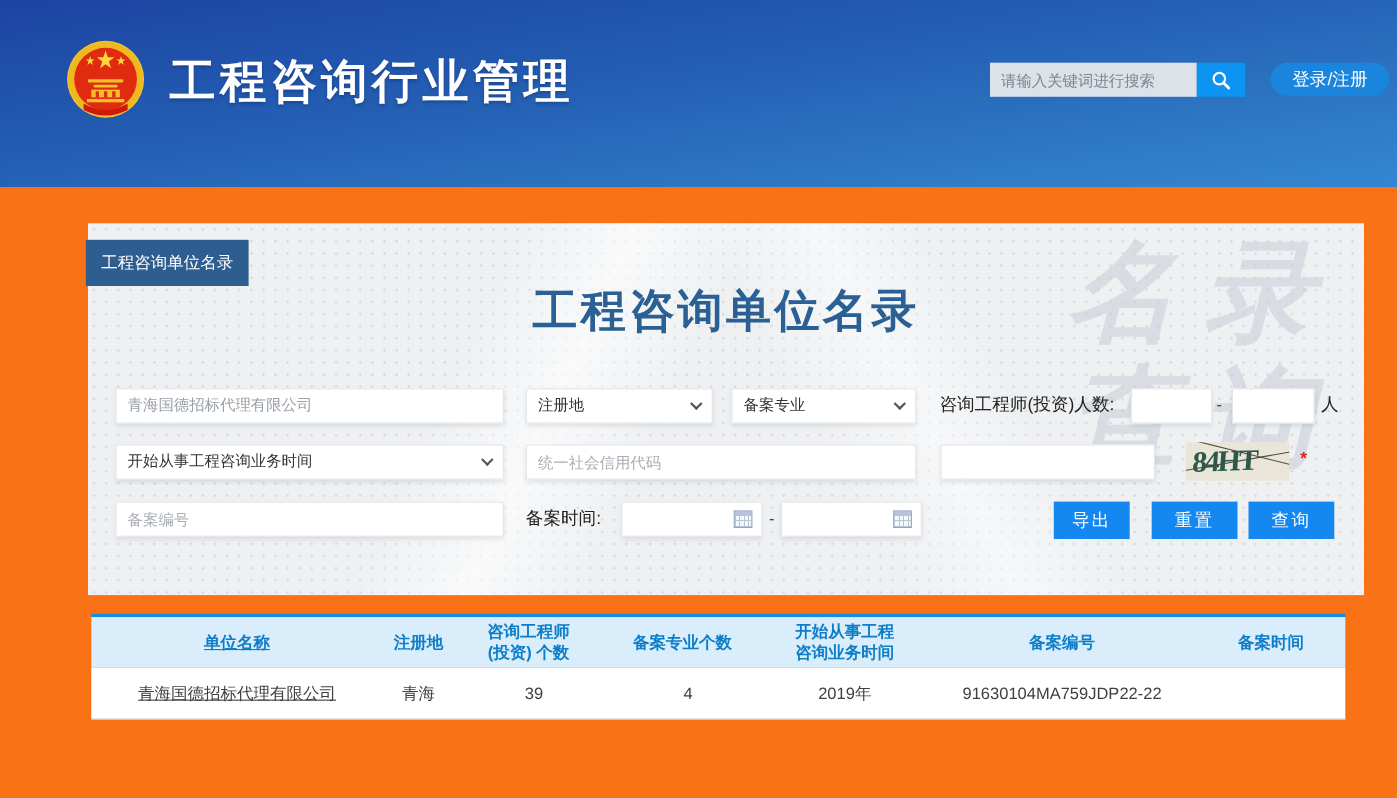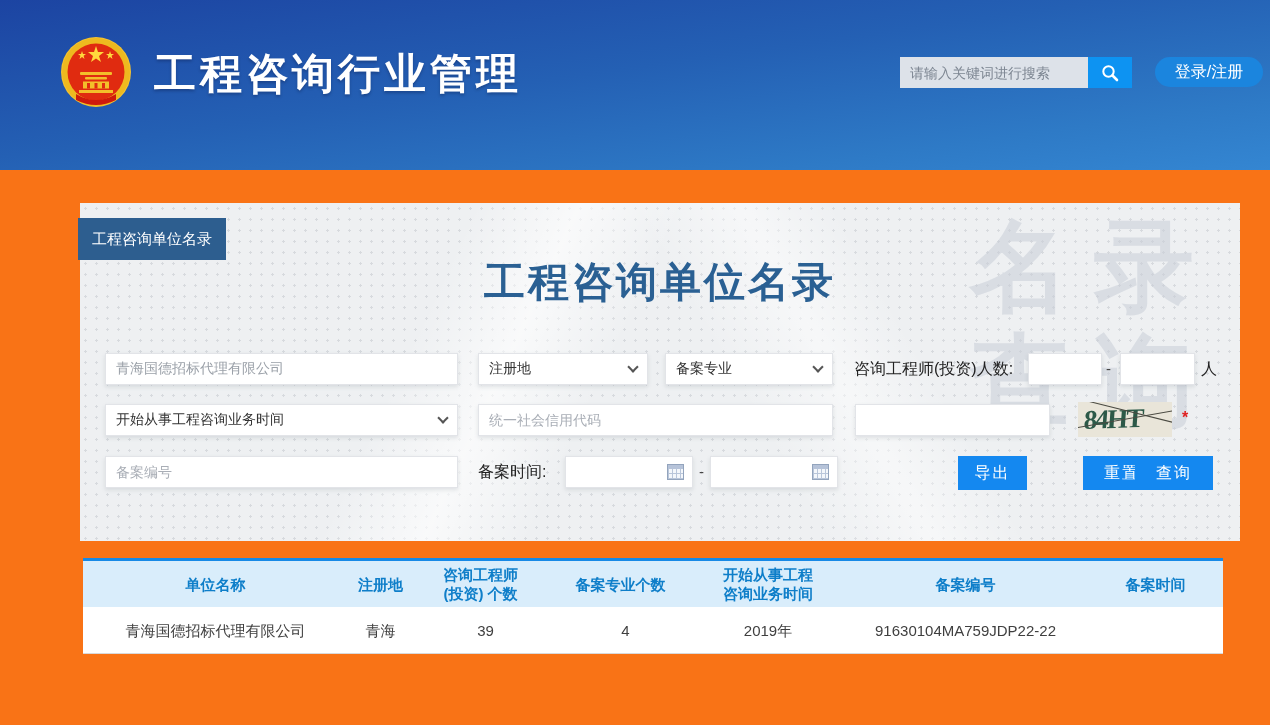--- a/index.html
+++ b/index.html
@@ -26,21 +26,21 @@
   
   .panel { position:absolute; left:80px; top:203px; width:1160px; height:338px;
     background-color:#eef0f2;
     background-image:
       linear-gradient(115deg, rgba(255,255,255,0) 30%, rgba(255,255,255,.65) 38%, rgba(255,255,255,0) 46%),
       linear-gradient(60deg, rgba(255,255,255,0) 55%, rgba(255,255,255,.5) 63%, rgba(255,255,255,0) 70%),
       radial-gradient(#d7dade 1px, transparent 1.3px);
     background-size:100% 100%, 100% 100%, 11px 11px; }
   .watermark { position:absolute; right:22px; top:6px; text-align:left; z-index:0;
     font-weight:bold; font-size:100px; line-height:114px; letter-spacing:24px;
-    color:#c9cfd8; opacity:.55; user-select:none; }
+    color:#c9cfd8; opacity:.55; user-select:none;font-style:italic; }
   .tab { position:absolute; left:-2px; top:15px; height:42px; padding:0 14px; background:#2d5e8f;
     color:#fff; font-size:15px; display:flex; align-items:center; z-index:2; cursor:pointer; }
   .panel-title { position:absolute; left:0; top:52px; width:100%; text-align:center;
     font-size:41px; font-weight:bold; color:#2a6093; letter-spacing:3px; z-index:1; }
 
   .ctrl { position:absolute; height:32px; background:#fff; border:1px solid #e2e4e8;
     box-shadow:0 2px 4px rgba(110,120,135,.18); z-index:1; }
   input.ctrl { outline:none; padding:0 10px; font-size:14px; color:#333; font-family:inherit; }
   input.ctrl::placeholder { color:#a9aeb6; }
   input.ctrl.ghost-value { color:#9aa0a8; }
@@ -75,21 +75,21 @@
 
   
   .rtable { position:absolute; left:83px; top:558px; width:1140px; border-top:3px solid #1789e6; }
   .trow { display:flex; width:100%; }
   .thead-row { background:#d9edfb; }
   .tcell { display:flex; align-items:center; justify-content:center; text-align:center;
     font-size:15px; min-height:46px; line-height:19px; white-space:pre-line; }
   .thead-row .tcell { color:#0e7ec9; font-weight:bold; }
   .tbody-row { background:#fff; border-bottom:1px solid #d9d9d9; }
   .tbody-row .tcell { color:#3f3f3f; }
-  .c0{width:265px;} .c1{width:65px;} .c2{width:145px;} .c3{width:135px;}
+  .c0{width:265px;text-decoration:underline;} .c1{width:65px;} .c2{width:145px;} .c3{width:135px;}
   .c4{width:150px;} .c5{width:245px;} .c6{width:135px;}
 </style>
 </head>
 <body>
 
 <div id="app">
 
   <div class="site-header">
     <svg class="emblem" viewBox="0 0 72 72">
       <circle cx="36" cy="36" r="35" fill="#f6c430"></circle>
@@ -162,21 +162,21 @@
     <input class="ctrl" style="left: 25px; top: 253px; width: 353px;" placeholder="备案编号">
     <div class="flabel" style="left:398px; top:253px;">备案时间:</div>
     <div class="ctrl datebox" style="left:485px; top:253px; width:128px;">
       <span class="cal-icon"></span>
     </div>
     <div class="dash" style="left:619px; top:253px;">-</div>
     <div class="ctrl datebox" style="left:630px; top:253px; width:128px;">
       <span class="cal-icon"></span>
     </div>
     <button class="pbtn" style="left:878px; top:253px; width:69px;">导出</button>
-    <button class="pbtn" style="left:1003px; top:253px; width:78px;">重置</button>
+    <button class="pbtn" style="left:967px; top:253px; width:78px;">重置</button>
     <button class="pbtn" style="left:1055px; top:253px; width:78px;">查询</button>
   </div>
 
   <div class="rtable">
     <div class="trow thead-row">
       <div class="tcell c0">单位名称</div>
       <div class="tcell c1">注册地</div>
       <div class="tcell c3">咨询工程师
 (投资) 个数</div>
       <div class="tcell c2">备案专业个数</div>

